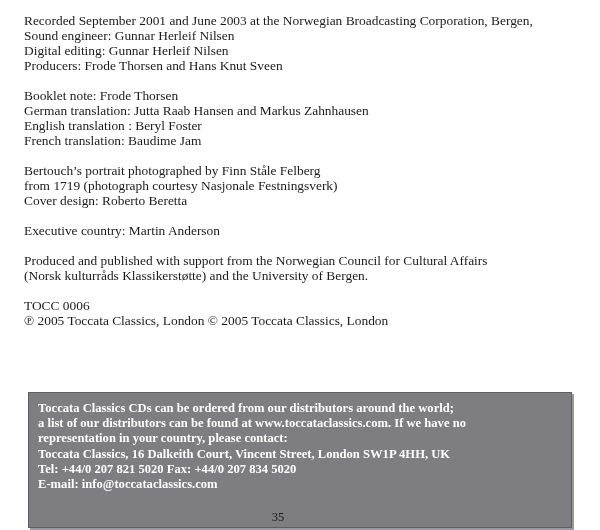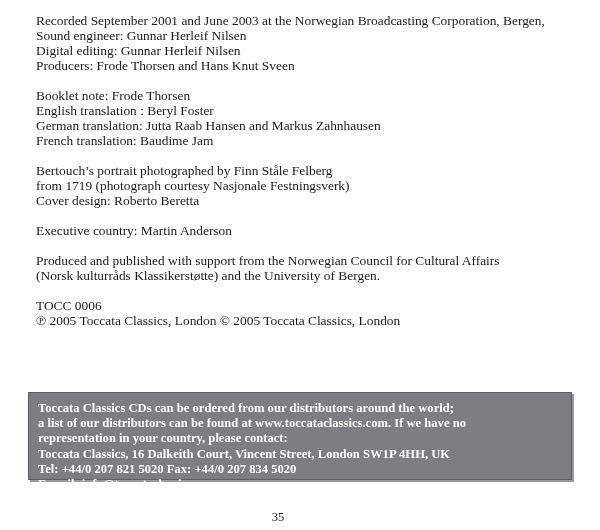--- a/index.html
+++ b/index.html
@@ -18,32 +18,32 @@
     .page {
       position: absolute;
       left: 24px;
       top: 13px;
       width: 560px;
       font-family: "Liberation Serif", "DejaVu Serif", serif;
       font-size: 13.4px;
       line-height: 15px;
     }
     .block {
-      margin: 0 0 15px 12px;
+      margin: 0 0 15px 0;
     }
     .line {
       display: block;
       white-space: nowrap;
     }
     .info-box {
       position: absolute;
       left: 28px;
       top: 392px;
       width: 544px;
-      height: 88px;
+      height: 136px;
       box-sizing: border-box;
       background: #7d7d82;
       border: 1px solid #5e5e62;
       box-shadow: 2px 2px 0 #9a9a9e;
       padding: 8px 0 0 9px;
       color: #ffffff;
       font-family: "Liberation Serif", "DejaVu Serif", serif;
       font-weight: bold;
       font-size: 12.6px;
       line-height: 15.2px;
@@ -68,22 +68,22 @@
 <div class="page">
   <div class="block">
     <span class="line">Recorded September 2001 and June 2003 at the Norwegian Broadcasting Corporation, Bergen,</span>
     <span class="line">Sound engineer: Gunnar Herleif Nilsen</span>
     <span class="line">Digital editing: Gunnar Herleif Nilsen</span>
     <span class="line">Producers: Frode Thorsen and Hans Knut Sveen</span>
   </div>
 
   <div class="block">
     <span class="line">Booklet note: Frode Thorsen</span>
+    <span class="line">German translation: Jutta Raab Hansen and Markus Zahnhausen</span>
     <span class="line">English translation : Beryl Foster</span>
-    <span class="line">German translation: Jutta Raab Hansen and Markus Zahnhausen</span>
     <span class="line">French translation: Baudime Jam</span>
   </div>
 
   <div class="block">
     <span class="line">Bertouch’s portrait photographed by Finn Ståle Felberg</span>
     <span class="line">from 1719 (photograph courtesy Nasjonale Festningsverk)</span>
     <span class="line">Cover design: Roberto Beretta</span>
   </div>
 
   <div class="block">

